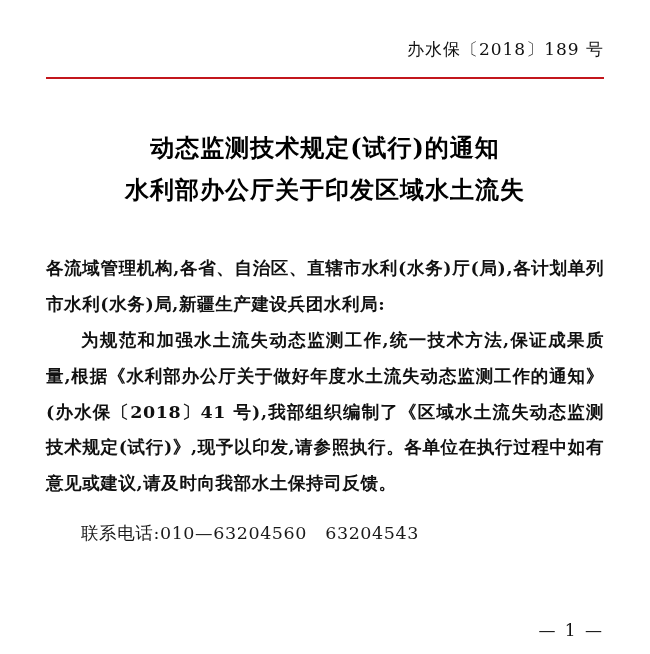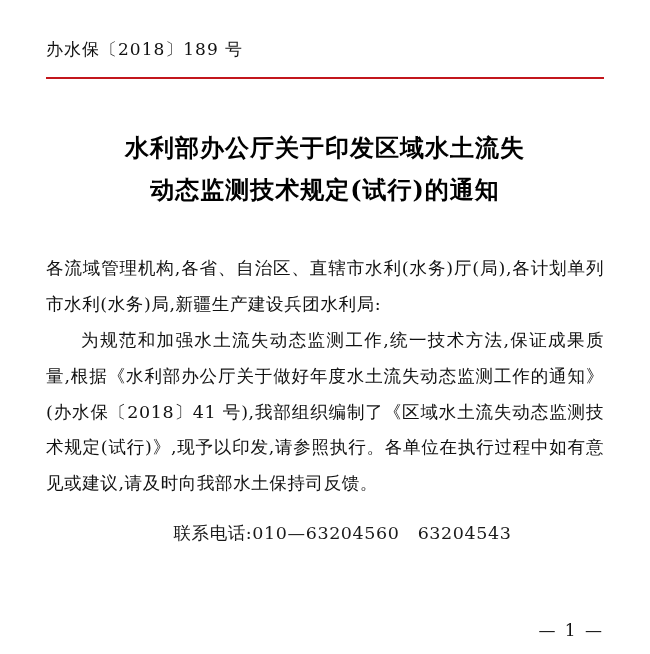--- a/index.html
+++ b/index.html
@@ -16,21 +16,21 @@
   }
   .page {
     position: relative;
     width: 650px;
     height: 654px;
     box-sizing: border-box;
     padding: 0 46px;
   }
   .doc-number {
     margin-top: 38px;
-    text-align: left;
+    text-align: right;
     font-size: 17px;
     letter-spacing: 1px;
     font-family: "DejaVu Serif", "Liberation Serif", serif;
     color: #111;
   }
   .red-rule {
     margin-top: 16px;
     height: 2px;
     background: #c3161c;
     width: 100%;
@@ -48,59 +48,59 @@
     display: block;
     white-space: nowrap;
   }
   .body-block {
     margin-top: 40px;
     font-size: 17.5px;
     line-height: 2.05;
     letter-spacing: 0.6px;
     color: #111;
     text-align: justify;
+    font-weight: bold;
   }
   .para {
     margin: 0;
   }
   .para.indent {
     text-indent: 2em;
   }
   .contact-block {
     margin-top: 14px;
     font-size: 17.5px;
     line-height: 2.0;
     letter-spacing: 0.6px;
   }
   .contact-line {
     text-indent: 2em;
     white-space: pre;
-    text-align: center;
   }
   .page-number {
     position: absolute;
     right: 46px;
     bottom: 52px;
     font-size: 17px;
     letter-spacing: 2px;
     color: #111;
   }
 </style>
 </head>
 <body>
 
 <div class="page">
 
   <div class="doc-number">办水保〔2018〕189 号</div>
 
   <div class="red-rule"></div>
 
   <div class="title-block">
+    <span class="title-line">动态监测技术规定(试行)的通知</span>
     <span class="title-line">水利部办公厅关于印发区域水土流失</span>
-    <span class="title-line">动态监测技术规定(试行)的通知</span>
   </div>
 
   <div class="body-block">
     <p class="para">各流域管理机构,各省、自治区、直辖市水利(水务)厅(局),各计划单列市水利(水务)局,新疆生产建设兵团水利局:</p>
     <p class="para indent">为规范和加强水土流失动态监测工作,统一技术方法,保证成果质量,根据《水利部办公厅关于做好年度水土流失动态监测工作的通知》(办水保〔2018〕41 号),我部组织编制了《区域水土流失动态监测技术规定(试行)》,现予以印发,请参照执行。各单位在执行过程中如有意见或建议,请及时向我部水土保持司反馈。</p>
   </div>
 
   <div class="contact-block">
     <div class="contact-line">联系电话:010—63204560　63204543</div>
   </div>

